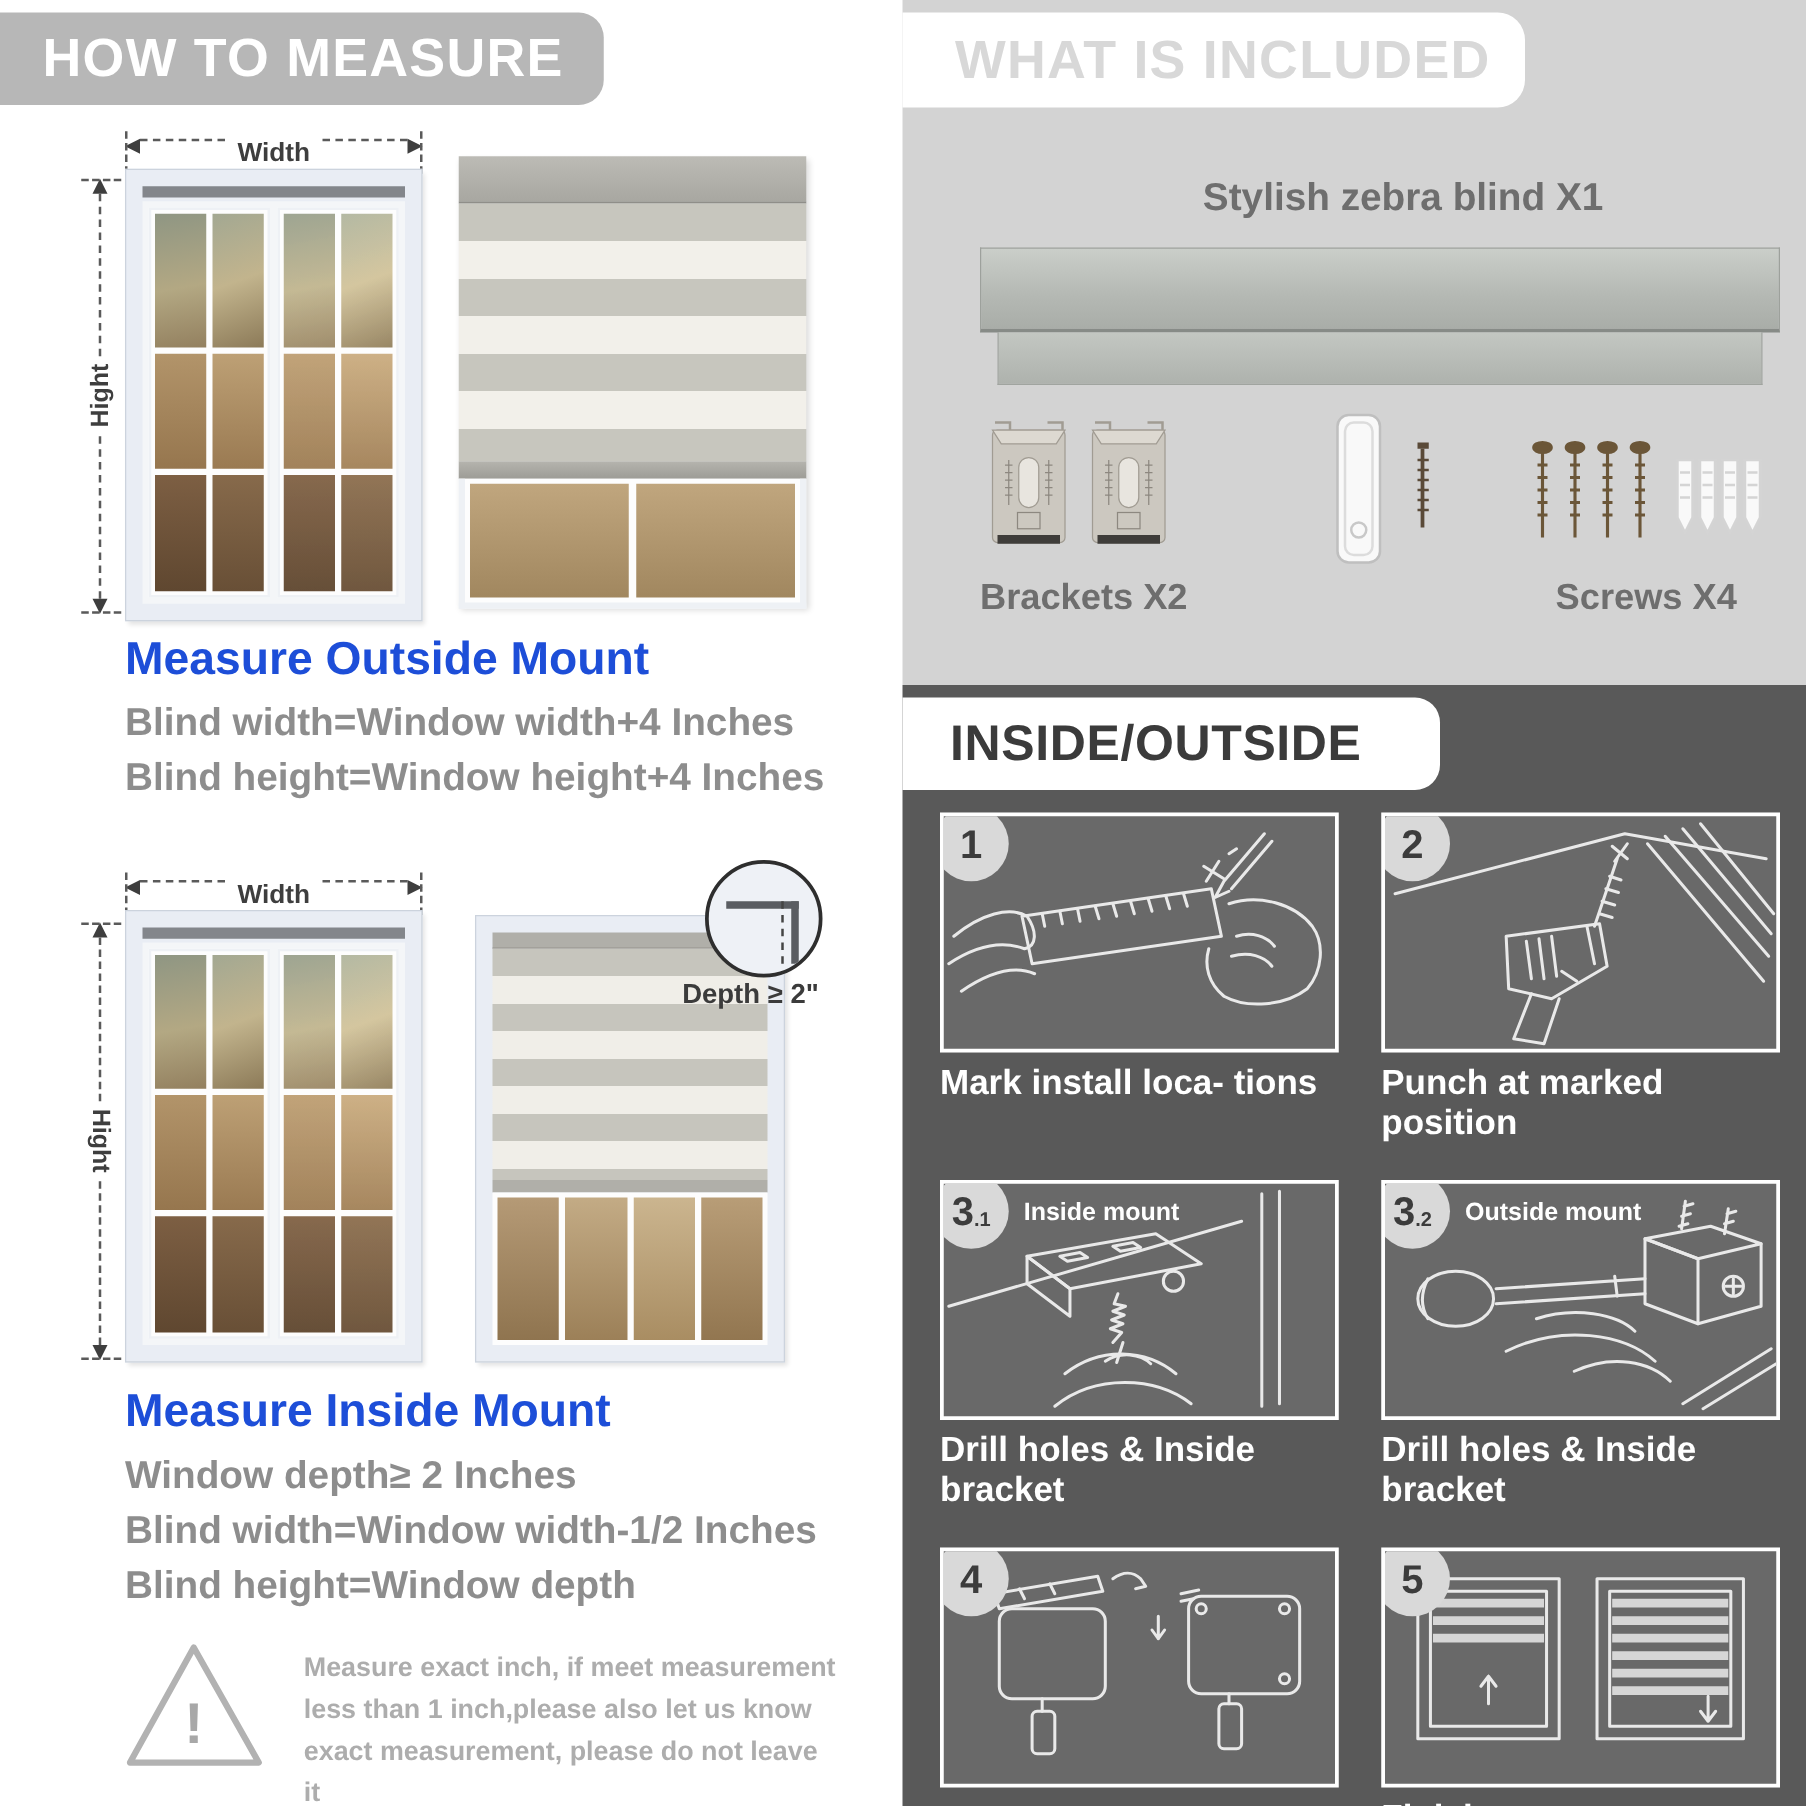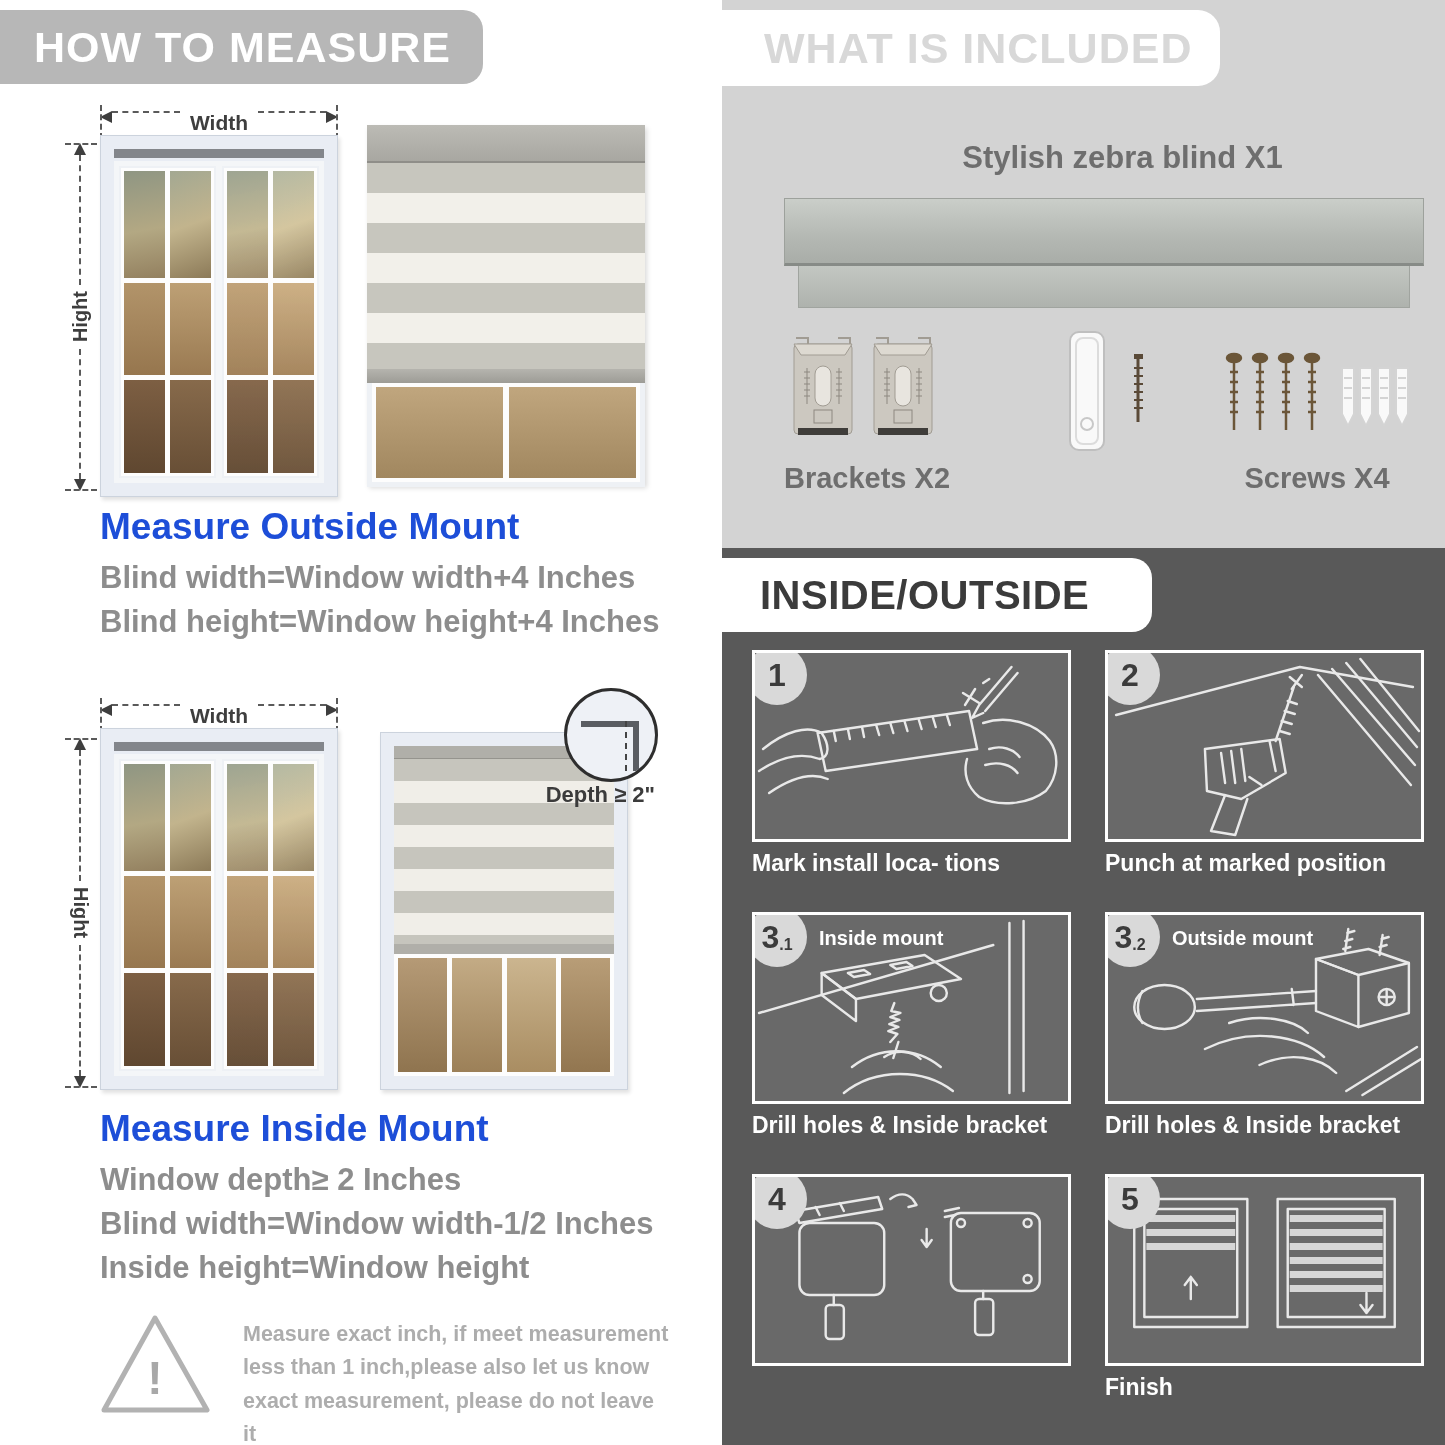--- a/index.html
+++ b/index.html
@@ -86,21 +86,21 @@
   .rp-mount{left:722px;top:548px;width:723px;height:897px;background:#595959;}
   .mnt-header{left:0;top:10px;width:430px;height:74px;background:#fff;border-radius:0 20px 20px 0;
               color:#3b3b3b;font-size:40px;font-weight:bold;line-height:74px;padding-left:38px;letter-spacing:0.5px;box-sizing:border-box;}
   .steps{left:30px;top:102px;width:672px;display:grid;grid-template-columns:1fr 1fr;column-gap:34px;row-gap:30px;}
   .panel{position:relative;height:186px;border:3px solid #ffffff;background:#696969;overflow:hidden;}
   .badge{position:absolute;top:-8px;left:-8px;width:60px;height:60px;border-radius:50%;background:#d9d9d9;
          color:#3c3c3c;font-weight:bold;font-size:32px;display:flex;align-items:center;justify-content:center;z-index:2;}
   .badge .bsub{font-size:16px;margin-top:16px;}
   .ptitle{position:absolute;left:64px;top:12px;color:#fff;font-weight:bold;font-size:20px;z-index:2;}
   .art{position:absolute;left:0;top:0;width:100%;height:100%;}
-  .caption{margin-top:8px;color:#ffffff;font-weight:bold;font-size:23px;min-height:32px;}
+  .caption{margin-top:8px;color:#ffffff;font-weight:bold;font-size:28px;min-height:32px;}
   .lineart{stroke:#e9e9e9;stroke-width:2.4;fill:none;stroke-linecap:round;stroke-linejoin:round;}
 </style>
 </head>
 <body>
 
 <div class="canvas">
 
   <div class="abs lp-header">HOW TO MEASURE</div>
 
   <div class="abs" style="left:70px;top:103px;width:585px;height:400px;">
@@ -206,21 +206,21 @@
     <div class="abs callout" style="left:494px;top:-4px;">
       <div class="co-l"></div>
       <div class="co-dash"></div>
     </div>
     <div class="abs depth-lbl" style="left:430px;top:90px;width:155px;">Depth ≥ 2"</div>
   </div>
 
   <div class="abs h-dark" style="left:100px;top:1108px;">Measure Inside Mount</div>
   <div class="abs line-gray" style="left:100px;top:1162px;">Window depth≥ 2 Inches</div>
   <div class="abs line-gray" style="left:100px;top:1206px;">Blind width=Window width-1/2 Inches</div>
-  <div class="abs line-gray" style="left:100px;top:1250px;">Inside height=Window height</div>
+  <div class="abs line-gray" style="left:100px;top:1250px;">Blind height=Window depth</div>
 
   <div class="abs" style="left:98px;top:1312px;">
     <svg width="115" height="105" viewBox="0 0 115 105">
       <path d="M57,6 L109,98 L6,98 Z" fill="none" stroke="#b2b2b2" stroke-width="5" stroke-linejoin="round"></path>
       <text x="57" y="82" text-anchor="middle" font-size="46" font-weight="bold" fill="#a8a8a8">!</text>
     </svg>
   </div>
   <div class="abs warn-text" style="left:243px;top:1318px;width:430px;">Measure exact inch, if meet measurement less than 1 inch,please also let us know exact measurement, please do not leave it</div>
 
   <div class="abs rp-included">

